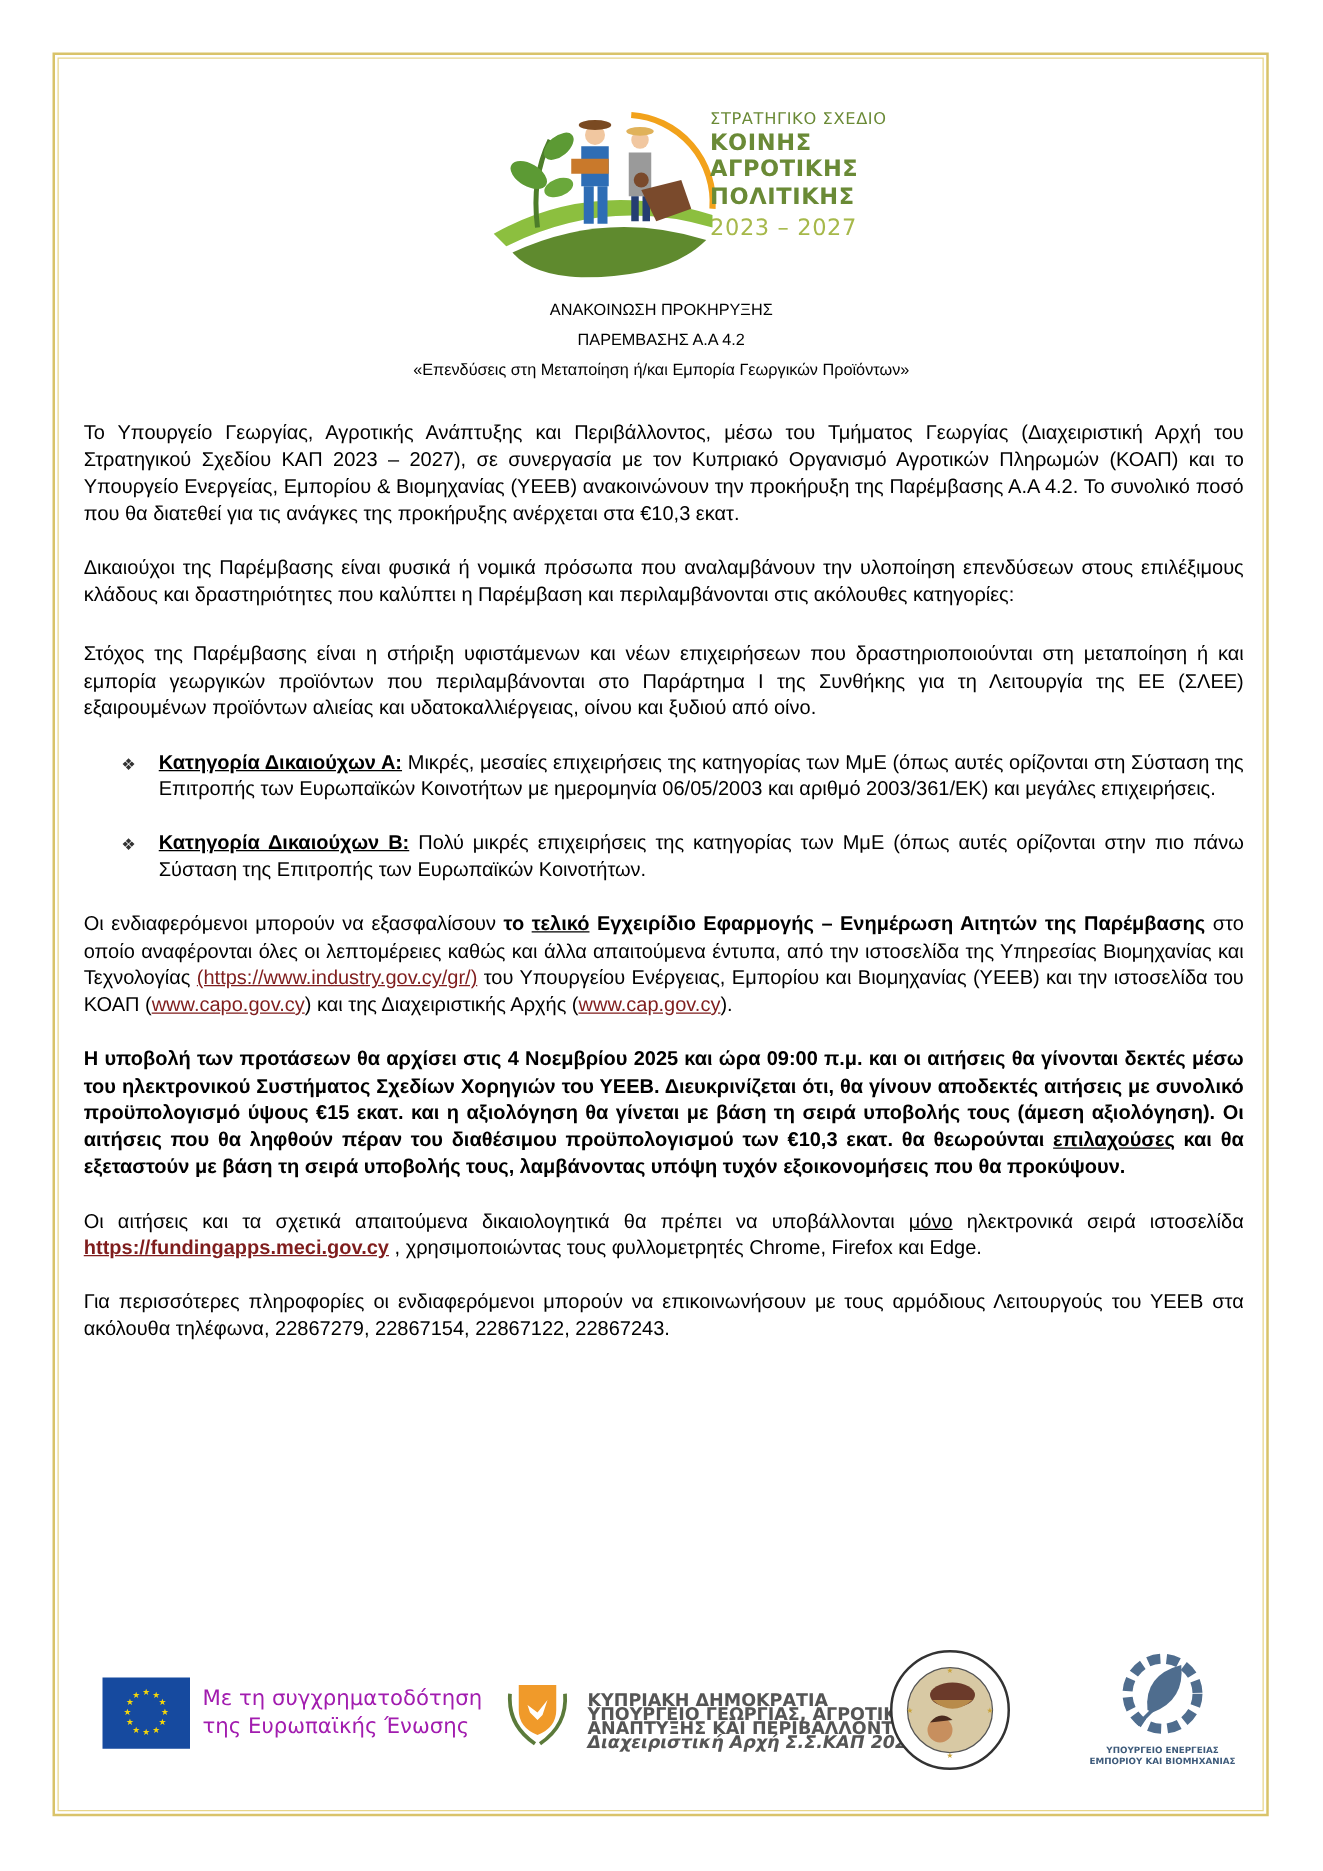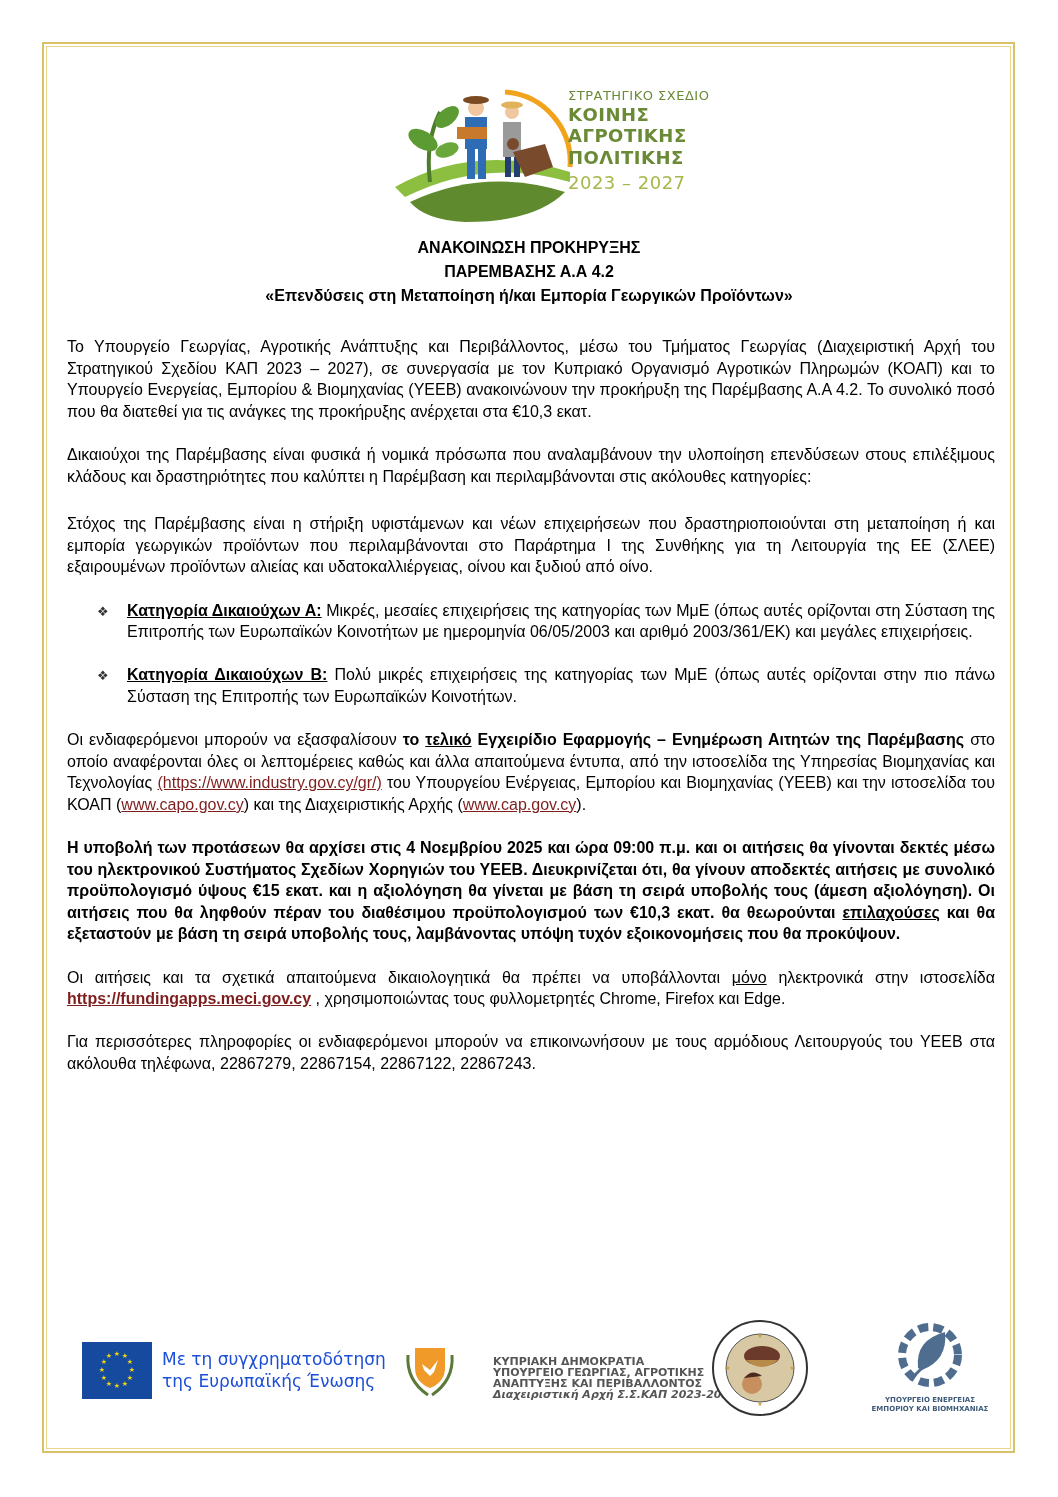--- a/index.html
+++ b/index.html
@@ -9,38 +9,38 @@
            border: 2px solid #d9c36a; box-sizing: border-box; }
   .frame::after { content: ""; position: absolute; left: 2px; top: 2px; right: 2px; bottom: 2px;
            border: 1px solid #e8d58a; }
   .header-logo { position: absolute; left: 385px; top: 72px; width: 330px; height: 150px; }
   .logo-text { position: absolute; left: 568px; top: 88px; color: #6a8a36;
                font-family: "DejaVu Sans", sans-serif; letter-spacing: 0.5px; line-height: 1.2; }
   .logo-text .l1 { font-size: 13px; display:block; }
   .logo-text .l2 { font-size: 18px; font-weight: bold; display:block; }
   .logo-text .l3 { font-size: 18px; color: #a6b84a; display:block; margin-top: 4px; }
   .title { position: absolute; left: 60px; width: 938px; top: 236px; text-align: center;
-           font-weight: bold; font-size: 16px; line-height: 24px; }
+           font-weight: normal; font-size: 13px; line-height: 24px; }
   .body { position: absolute; left: 67px; width: 928px; top: 336px; font-size: 16px; line-height: 21.6px; }
   .p { text-align: justify; margin: 0 0 21.6px 0; }
   .bullets { margin: 0 0 21.6px 0; padding: 0; list-style: none; }
   .bullets li { position: relative; padding-left: 60px; text-align: justify; margin-bottom: 21.6px; }
   .bullet-icon { position: absolute; left: 30px; top: 1px; font-size: 13px; color: #333; }
   .cat { font-weight: bold; text-decoration: underline; }
   a.link { color: #7f1d1d; text-decoration: underline; }
   a.link.bold { font-weight: bold; }
   .u { text-decoration: underline; }
   .bold { font-weight: bold; }
   .footer { position: absolute; top: 1310px; left: 70px; width: 940px; height: 120px; }
   .eu-flag { position: absolute; left: 12px; top: 32px; width: 70px; height: 57px; background: #164a9f; }
-  .eu-text { position: absolute; left: 92px; top: 38px; color: #1d4ed8; font-size: 17px; line-height: 22px;
+  .eu-text { position: absolute; left: 92px; top: 38px; color: #a21caf; font-size: 17px; line-height: 22px;
              font-family: "DejaVu Sans", sans-serif; }
   .cy-emblem { position: absolute; left: 330px; top: 30px; width: 60px; height: 60px; }
-  .cy-text { position: absolute; left: 400px; top: 46px; font-size: 11px; line-height: 11px;
-             color: #555; font-weight: bold; font-family: "DejaVu Sans", sans-serif; margin-left: 23px; }
+  .cy-text { position: absolute; left: 400px; top: 46px; font-size: 14px; line-height: 11px;
+             color: #555; font-weight: bold; font-family: "DejaVu Sans", sans-serif; }
   .cy-text .it { font-style: italic; font-weight: bold; }
   .capo-seal { position: absolute; left: 640px; top: 8px; width: 100px; height: 100px; }
   .meci-logo { position: absolute; left: 800px; top: 0px; width: 120px; height: 110px; }
   .meci-text { position: absolute; left: 790px; top: 86px; width: 140px; text-align: center;
                font-size: 7px; line-height: 9px; color: #3d5a7a; font-weight: bold;
                font-family: "DejaVu Sans", sans-serif; }
 </style>
 </head>
 <body>
 
@@ -97,21 +97,21 @@
     <li>
       <span class="bullet-icon">❖</span>
       <span class="cat">Κατηγορία Δικαιούχων Β:</span><span> Πολύ μικρές επιχειρήσεις της κατηγορίας των ΜμΕ (όπως αυτές ορίζονται στην πιο πάνω Σύσταση της Επιτροπής των Ευρωπαϊκών Κοινοτήτων.</span>
     </li>
   </ul>
 
   <p class="p"><span>Οι ενδιαφερόμενοι μπορούν να εξασφαλίσουν </span><span class="bold">το </span><span class="bold u">τελικό</span><span class="bold"> Εγχειρίδιο Εφαρμογής – Ενημέρωση Αιτητών της Παρέμβασης</span><span> στο οποίο αναφέρονται όλες οι λεπτομέρειες καθώς και άλλα απαιτούμενα έντυπα, από την ιστοσελίδα της Υπηρεσίας Βιομηχανίας και Τεχνολογίας </span><a class="link">(https://www.industry.gov.cy/gr/)</a><span> του Υπουργείου Ενέργειας, Εμπορίου και Βιομηχανίας (ΥΕΕΒ) και την ιστοσελίδα του ΚΟΑΠ (</span><a class="link">www.capo.gov.cy</a><span>) και της Διαχειριστικής Αρχής (</span><a class="link">www.cap.gov.cy</a><span>).</span></p>
 
   <p class="p bold"><span>Η υποβολή των προτάσεων θα αρχίσει στις 4 Νοεμβρίου 2025 και ώρα 09:00 π.μ. και οι αιτήσεις θα γίνονται δεκτές μέσω του ηλεκτρονικού Συστήματος Σχεδίων Χορηγιών του ΥΕΕΒ. Διευκρινίζεται ότι, θα γίνουν αποδεκτές αιτήσεις με συνολικό προϋπολογισμό ύψους €15 εκατ. και η αξιολόγηση θα γίνεται με βάση τη σειρά υποβολής τους (άμεση αξιολόγηση). Οι αιτήσεις που θα ληφθούν πέραν του διαθέσιμου προϋπολογισμού των €10,3 εκατ. θα θεωρούνται </span><span class="u">επιλαχούσες</span><span> και θα εξεταστούν με βάση τη σειρά υποβολής τους, λαμβάνοντας υπόψη τυχόν εξοικονομήσεις που θα προκύψουν.</span></p>
 
-  <p class="p"><span>Οι αιτήσεις και τα σχετικά απαιτούμενα δικαιολογητικά θα πρέπει να υποβάλλονται </span><span class="u">μόνο</span><span> ηλεκτρονικά στην ιστοσελίδα </span><a class="link bold">https://fundingapps.meci.gov.cy</a><span> , χρησιμοποιώντας τους φυλλομετρητές Chrome, Firefox και Edge.</span></p>
+  <p class="p"><span>Οι αιτήσεις και τα σχετικά απαιτούμενα δικαιολογητικά θα πρέπει να υποβάλλονται </span><span class="u">μόνο</span><span> ηλεκτρονικά σειρά ιστοσελίδα </span><a class="link bold">https://fundingapps.meci.gov.cy</a><span> , χρησιμοποιώντας τους φυλλομετρητές Chrome, Firefox και Edge.</span></p>
 
   <p class="p">Για περισσότερες πληροφορίες οι ενδιαφερόμενοι μπορούν να επικοινωνήσουν με τους αρμόδιους Λειτουργούς του ΥΕΕΒ στα ακόλουθα τηλέφωνα, 22867279, 22867154, 22867122, 22867243.</p>
 </div>
 
 <div class="footer">
   <div class="eu-flag">
     <svg width="70" height="57" viewBox="0 0 70 57">
       <g fill="#f5d60a" font-size="7" text-anchor="middle" font-family="DejaVu Sans, sans-serif">
         <text x="35" y="14">★</text>
           <text x="43" y="16">★</text>

